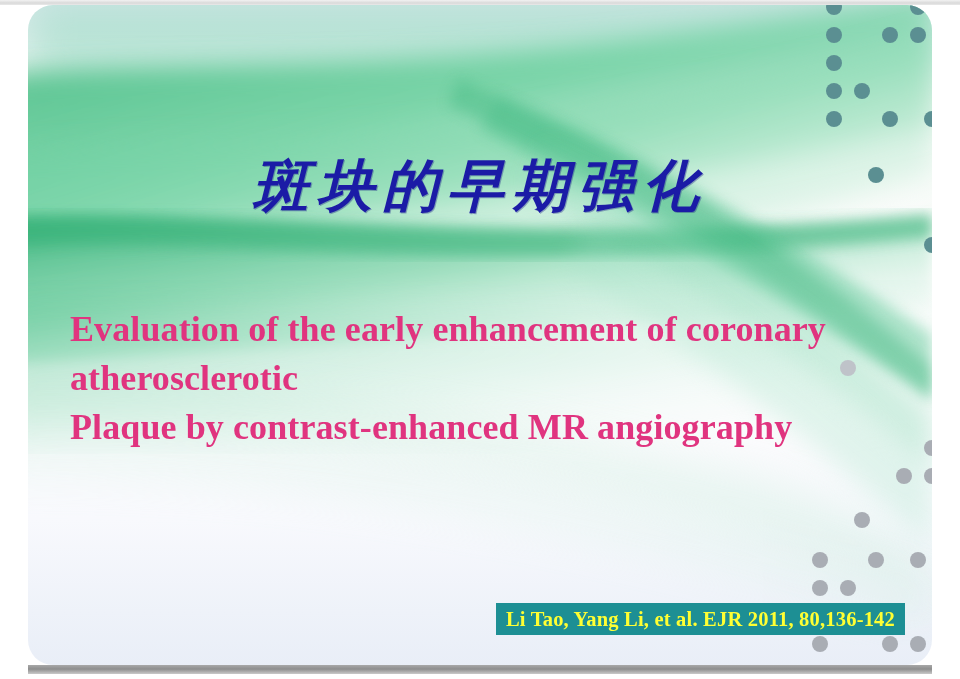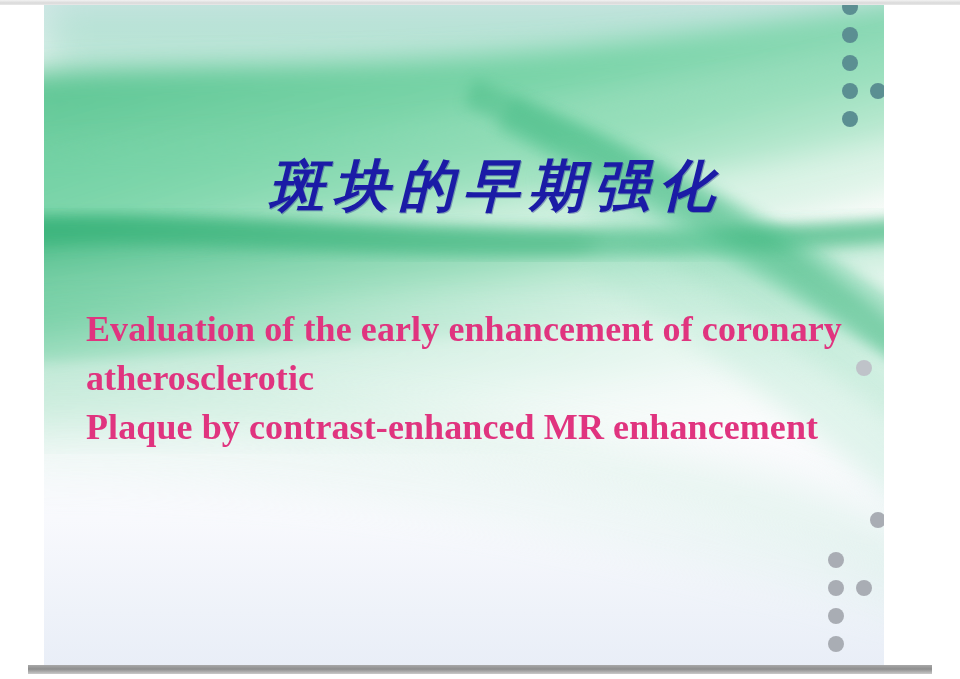--- a/index.html
+++ b/index.html
@@ -26,37 +26,38 @@
   .top-strip {
     position: absolute;
     left: 0; top: 0;
     width: 960px; height: 5px;
     background: linear-gradient(to bottom, #f2f2f2 0%, #d9d9d9 60%, #e9e9e9 100%);
   }
 
   
   #slide {
     position: absolute;
-    left: 44px;
+    left: 28px;
     top: 5px;
-    width: 840px;
+    width: 904px;
     height: 660px;
     overflow: hidden;
     background:
       linear-gradient(to bottom,
         #d7e9ea 0%,
         #e2f1ee 6%,
         #f0f7f3 15%,
         #f7fbf8 26%,
         #fbfcfb 36%,
         #fdfdfd 48%,
         #fcfcfd 62%,
         #f8f9fd 78%,
         #eef2f9 92%,
         #e9eef7 100%);
+    border-radius: 25px;
   }
 
   
   .bottom-bar {
     position: absolute;
     left: 28px;
     top: 665px;
     width: 904px;
     height: 9px;
     background: linear-gradient(to bottom, #a8a8a8 0%, #8e8e8e 45%, #c9c9c9 100%);
@@ -247,21 +248,24 @@
       <div class="dot gray" style="left:14px;  top:276px;"></div>
       <div class="dot gray" style="left:84px;  top:276px;"></div>
       <div class="dot gray" style="left:112px; top:276px;"></div>
 
     </div>
 
     <div id="cn-title">斑块的早期强化</div>
 
     <div id="en-subtitle">
       <span class="ln">Evaluation of the early enhancement of coronary atherosclerotic</span>
-      <span class="ln">Plaque by contrast-enhanced MR enhancement</span>
-    </div>
-
+      <span class="ln">Plaque by contrast-enhanced MR angiography</span>
+    </div>
+
+    <div id="citation-box">
+      <span id="citation-text">Li Tao, Yang Li, et al. EJR 2011, 80,136-142</span>
+    </div>
 
   </div>
 
   <div class="bottom-bar"></div>
 
 </div>
 
 </body></html>

